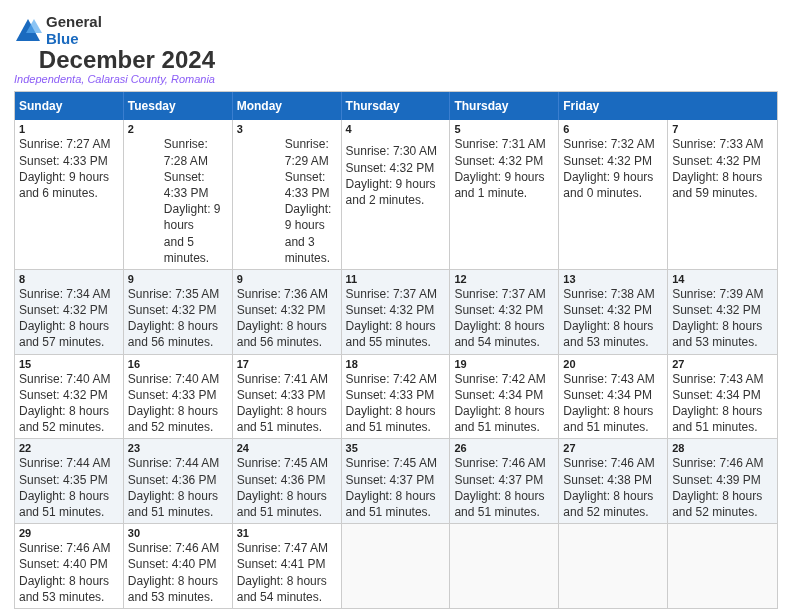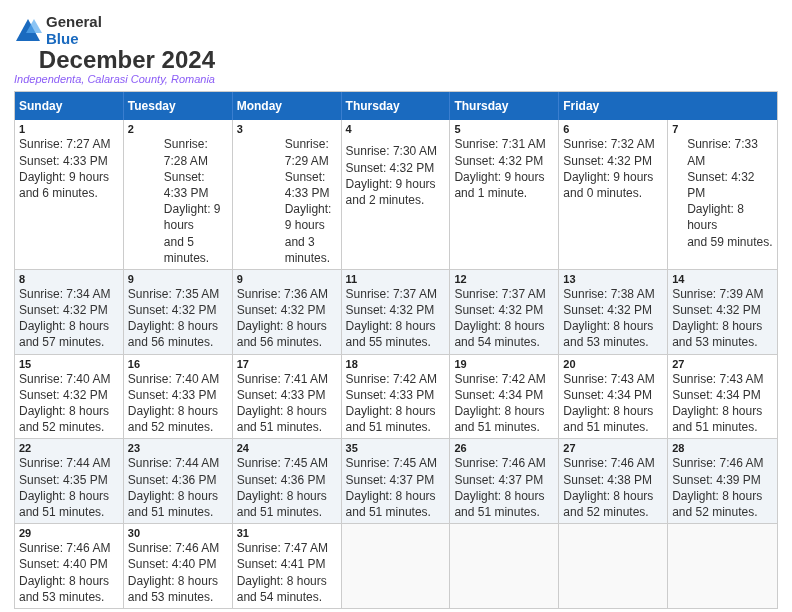--- a/index.html
+++ b/index.html
@@ -188,21 +188,21 @@
           </div>
           <div class="cal-cell">
             <span class="day-num">6</span>
             <div class="cell-text" style="white-space: pre-line;">Sunrise: 7:32 AM
 Sunset: 4:32 PM
 Daylight: 9 hours
 and 0 minutes.</div>
           </div>
           <div class="cal-cell">
             <span class="day-num">7</span>
-            <div class="cell-text" style="white-space: pre-line; margin-left: 15px;">Sunrise: 7:33 AM
+            <div class="cell-text" style="white-space: pre-line;">Sunrise: 7:33 AM
 Sunset: 4:32 PM
 Daylight: 8 hours
 and 59 minutes.</div>
           </div>
         </div>
         <div class="cal-row">
           <div class="cal-cell shaded">
             <span class="day-num">8</span>
             <div class="cell-text" style="white-space: pre-line;">Sunrise: 7:34 AM
 Sunset: 4:32 PM

